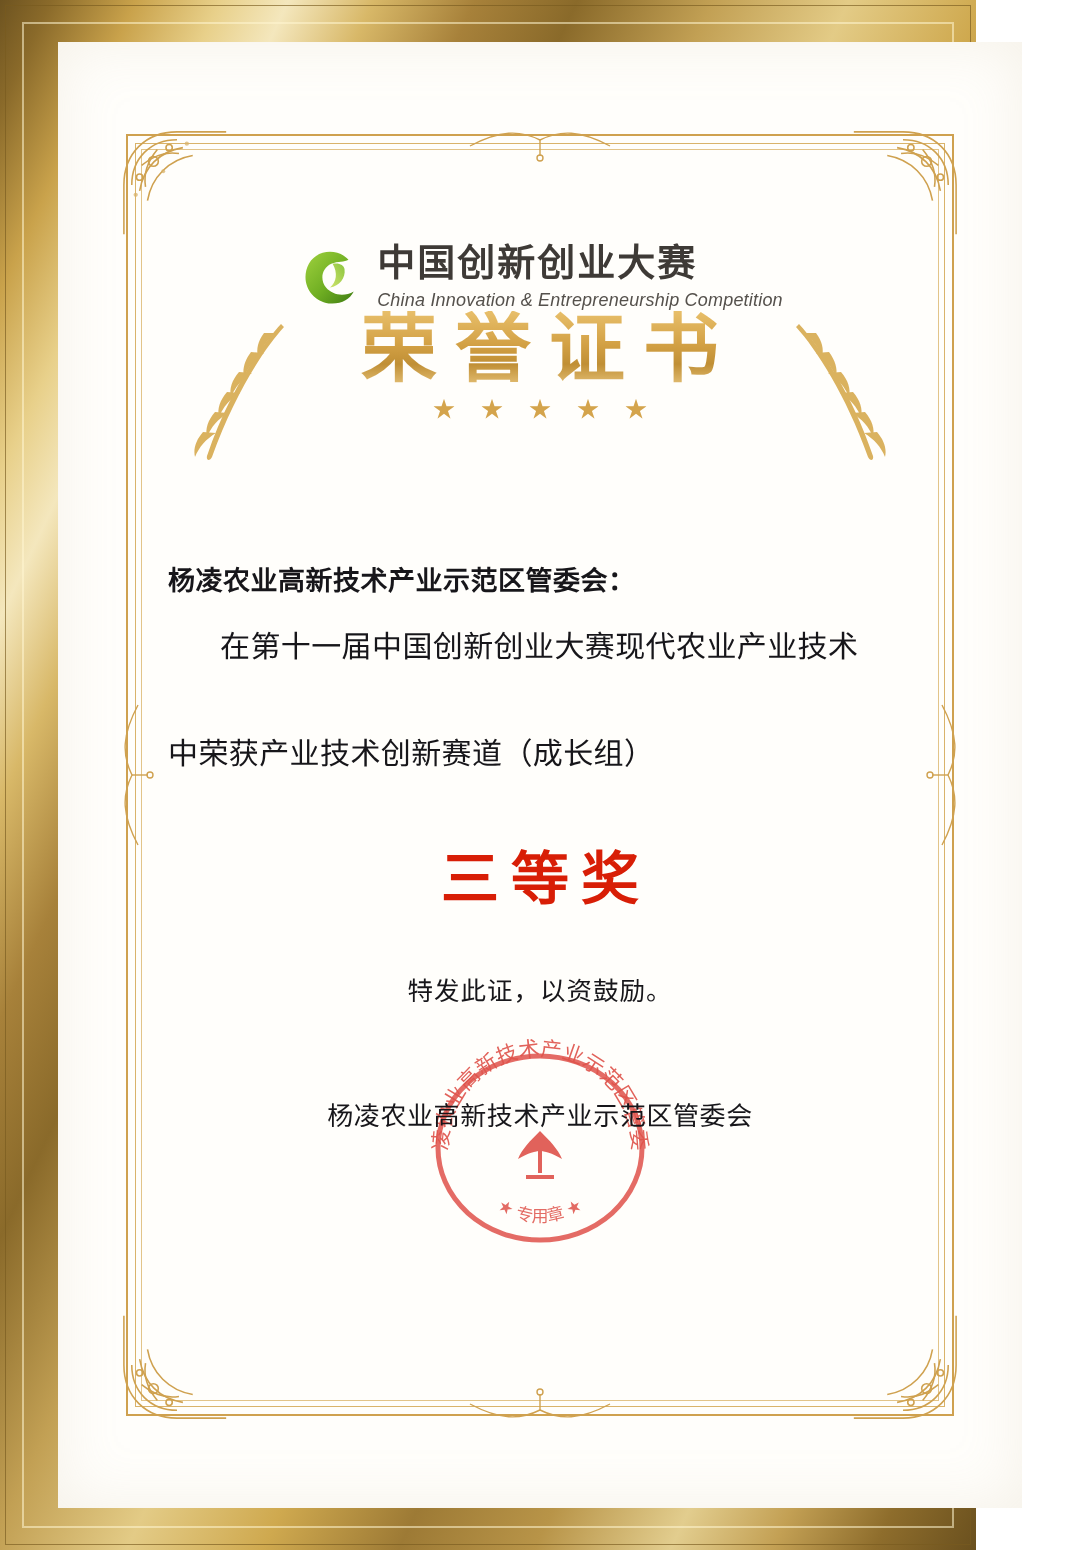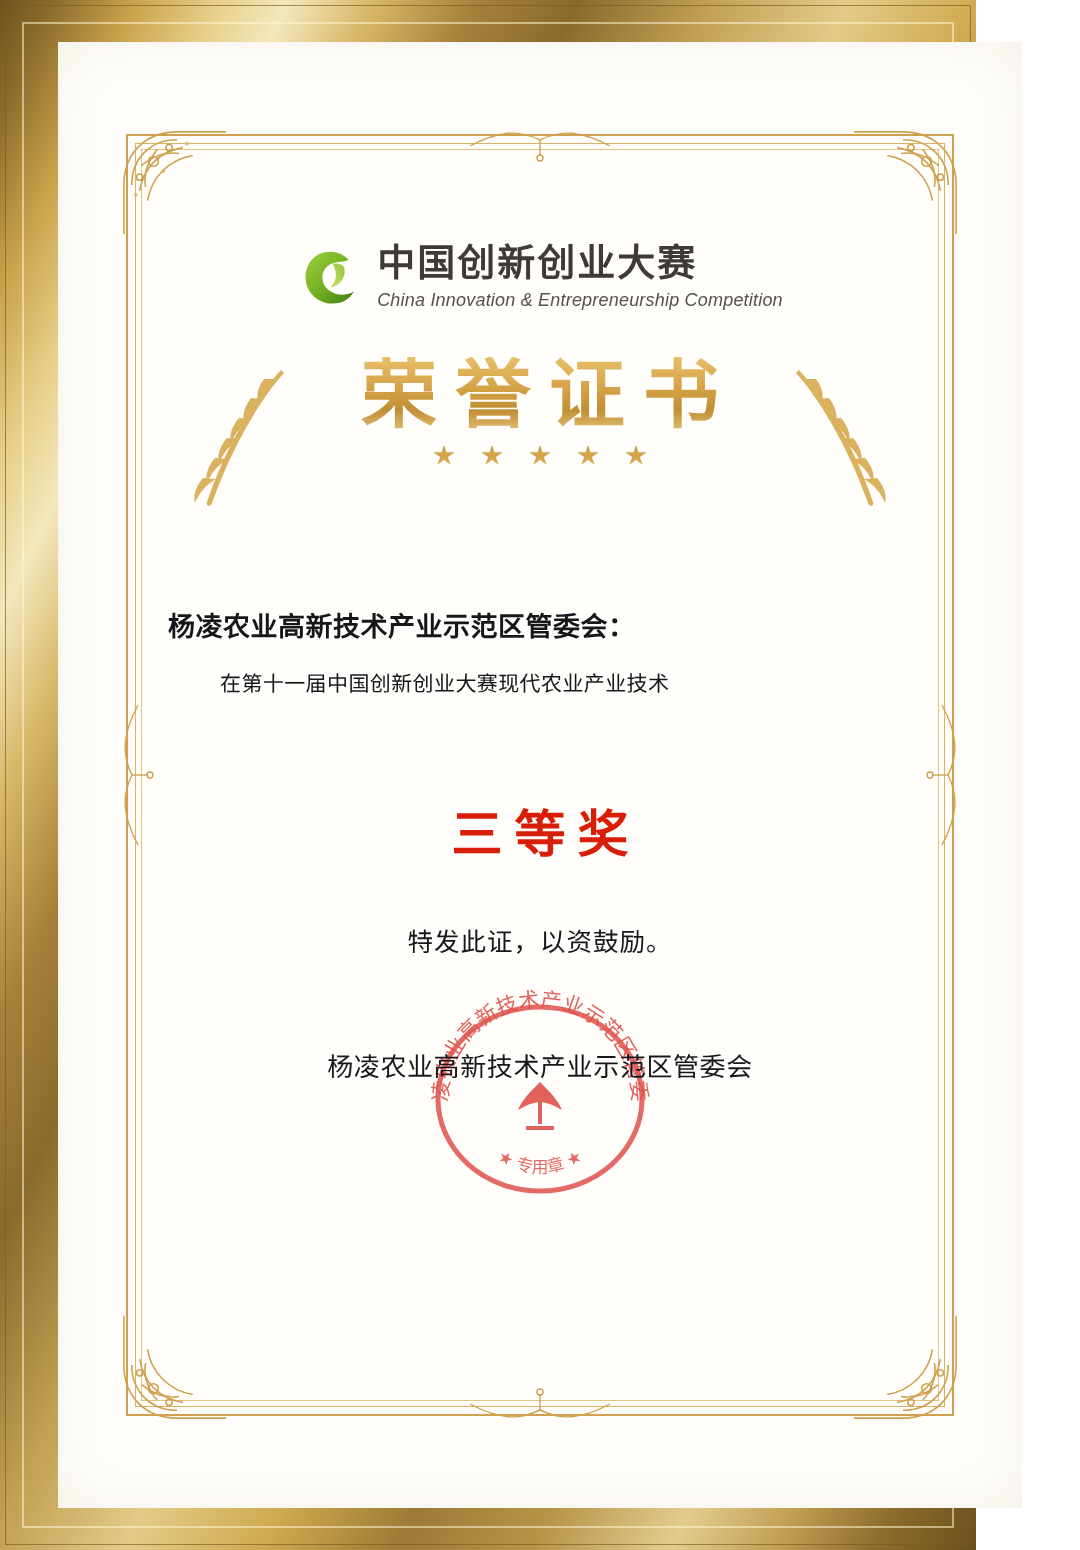--- a/index.html
+++ b/index.html
@@ -148,21 +148,20 @@
     font-size: 18px;
     color: #55514c;
     letter-spacing: 0.2px;
     margin-top: 6px;
     font-style: italic;
   }
 
   
   .title-block {
     position: relative;
-    margin-top: 46px;
     text-align: center;
     height: 190px;
   }
   .title-cn {
     font-family: "DejaVu Sans", "Liberation Sans", sans-serif;
     font-size: 76px;
     font-weight: 700;
     letter-spacing: 18px;
     text-indent: 18px;
     background: linear-gradient(180deg, #e8bf6a 0%, #d2a044 45%, #c08f35 70%, #e6c279 100%);
@@ -203,32 +202,32 @@
     margin-top: 58px;
     font-family: "DejaVu Sans", "Liberation Sans", sans-serif;
     font-size: 27px;
     font-weight: 700;
     color: #17161a;
     letter-spacing: 0.5px;
   }
   .body-para {
     margin-top: 22px;
     font-family: "DejaVu Sans", "Liberation Sans", sans-serif;
-    font-size: 21px;
+    font-size: 30px;
     color: #17161a;
     line-height: 1.78;
     letter-spacing: 0.4px;
   }
   .body-para .indent { display: inline-block; width: 52px; }
 
   .award {
     margin-top: 52px;
     text-align: center;
     font-family: "DejaVu Sans", "Liberation Sans", sans-serif;
-    font-size: 51px;
+    font-size: 58px;
     font-weight: 700;
     color: #d81e06;
     letter-spacing: 12px;
     text-indent: 12px;
   }
 
   .closing {
     margin-top: 54px;
     text-align: center;
     font-family: "DejaVu Sans", "Liberation Sans", sans-serif;
@@ -433,20 +432,21 @@
           <span class="star">★</span>
           <span class="star">★</span>
         </div>
       </div>
 
       <div class="recipient">杨凌农业高新技术产业示范区管委会：</div>
 
       <div class="body-para">
         <span class="indent"></span><span>在第十一届中国创新创业大赛现代农业产业技术</span><br>
         <br>
+        <span>中荣获产业技术创新赛道（成长组）</span>
       </div>
 
       <div class="award">三等奖</div>
 
       <div class="closing">特发此证，以资鼓励。</div>
 
       <div class="sign-block">
         <svg class="seal" viewBox="0 0 250 250">
           <defs>
             <path id="sealArc" d="M 125,125 m -92,0 a 92,92 0 1,1 184,0" fill="none"></path>

